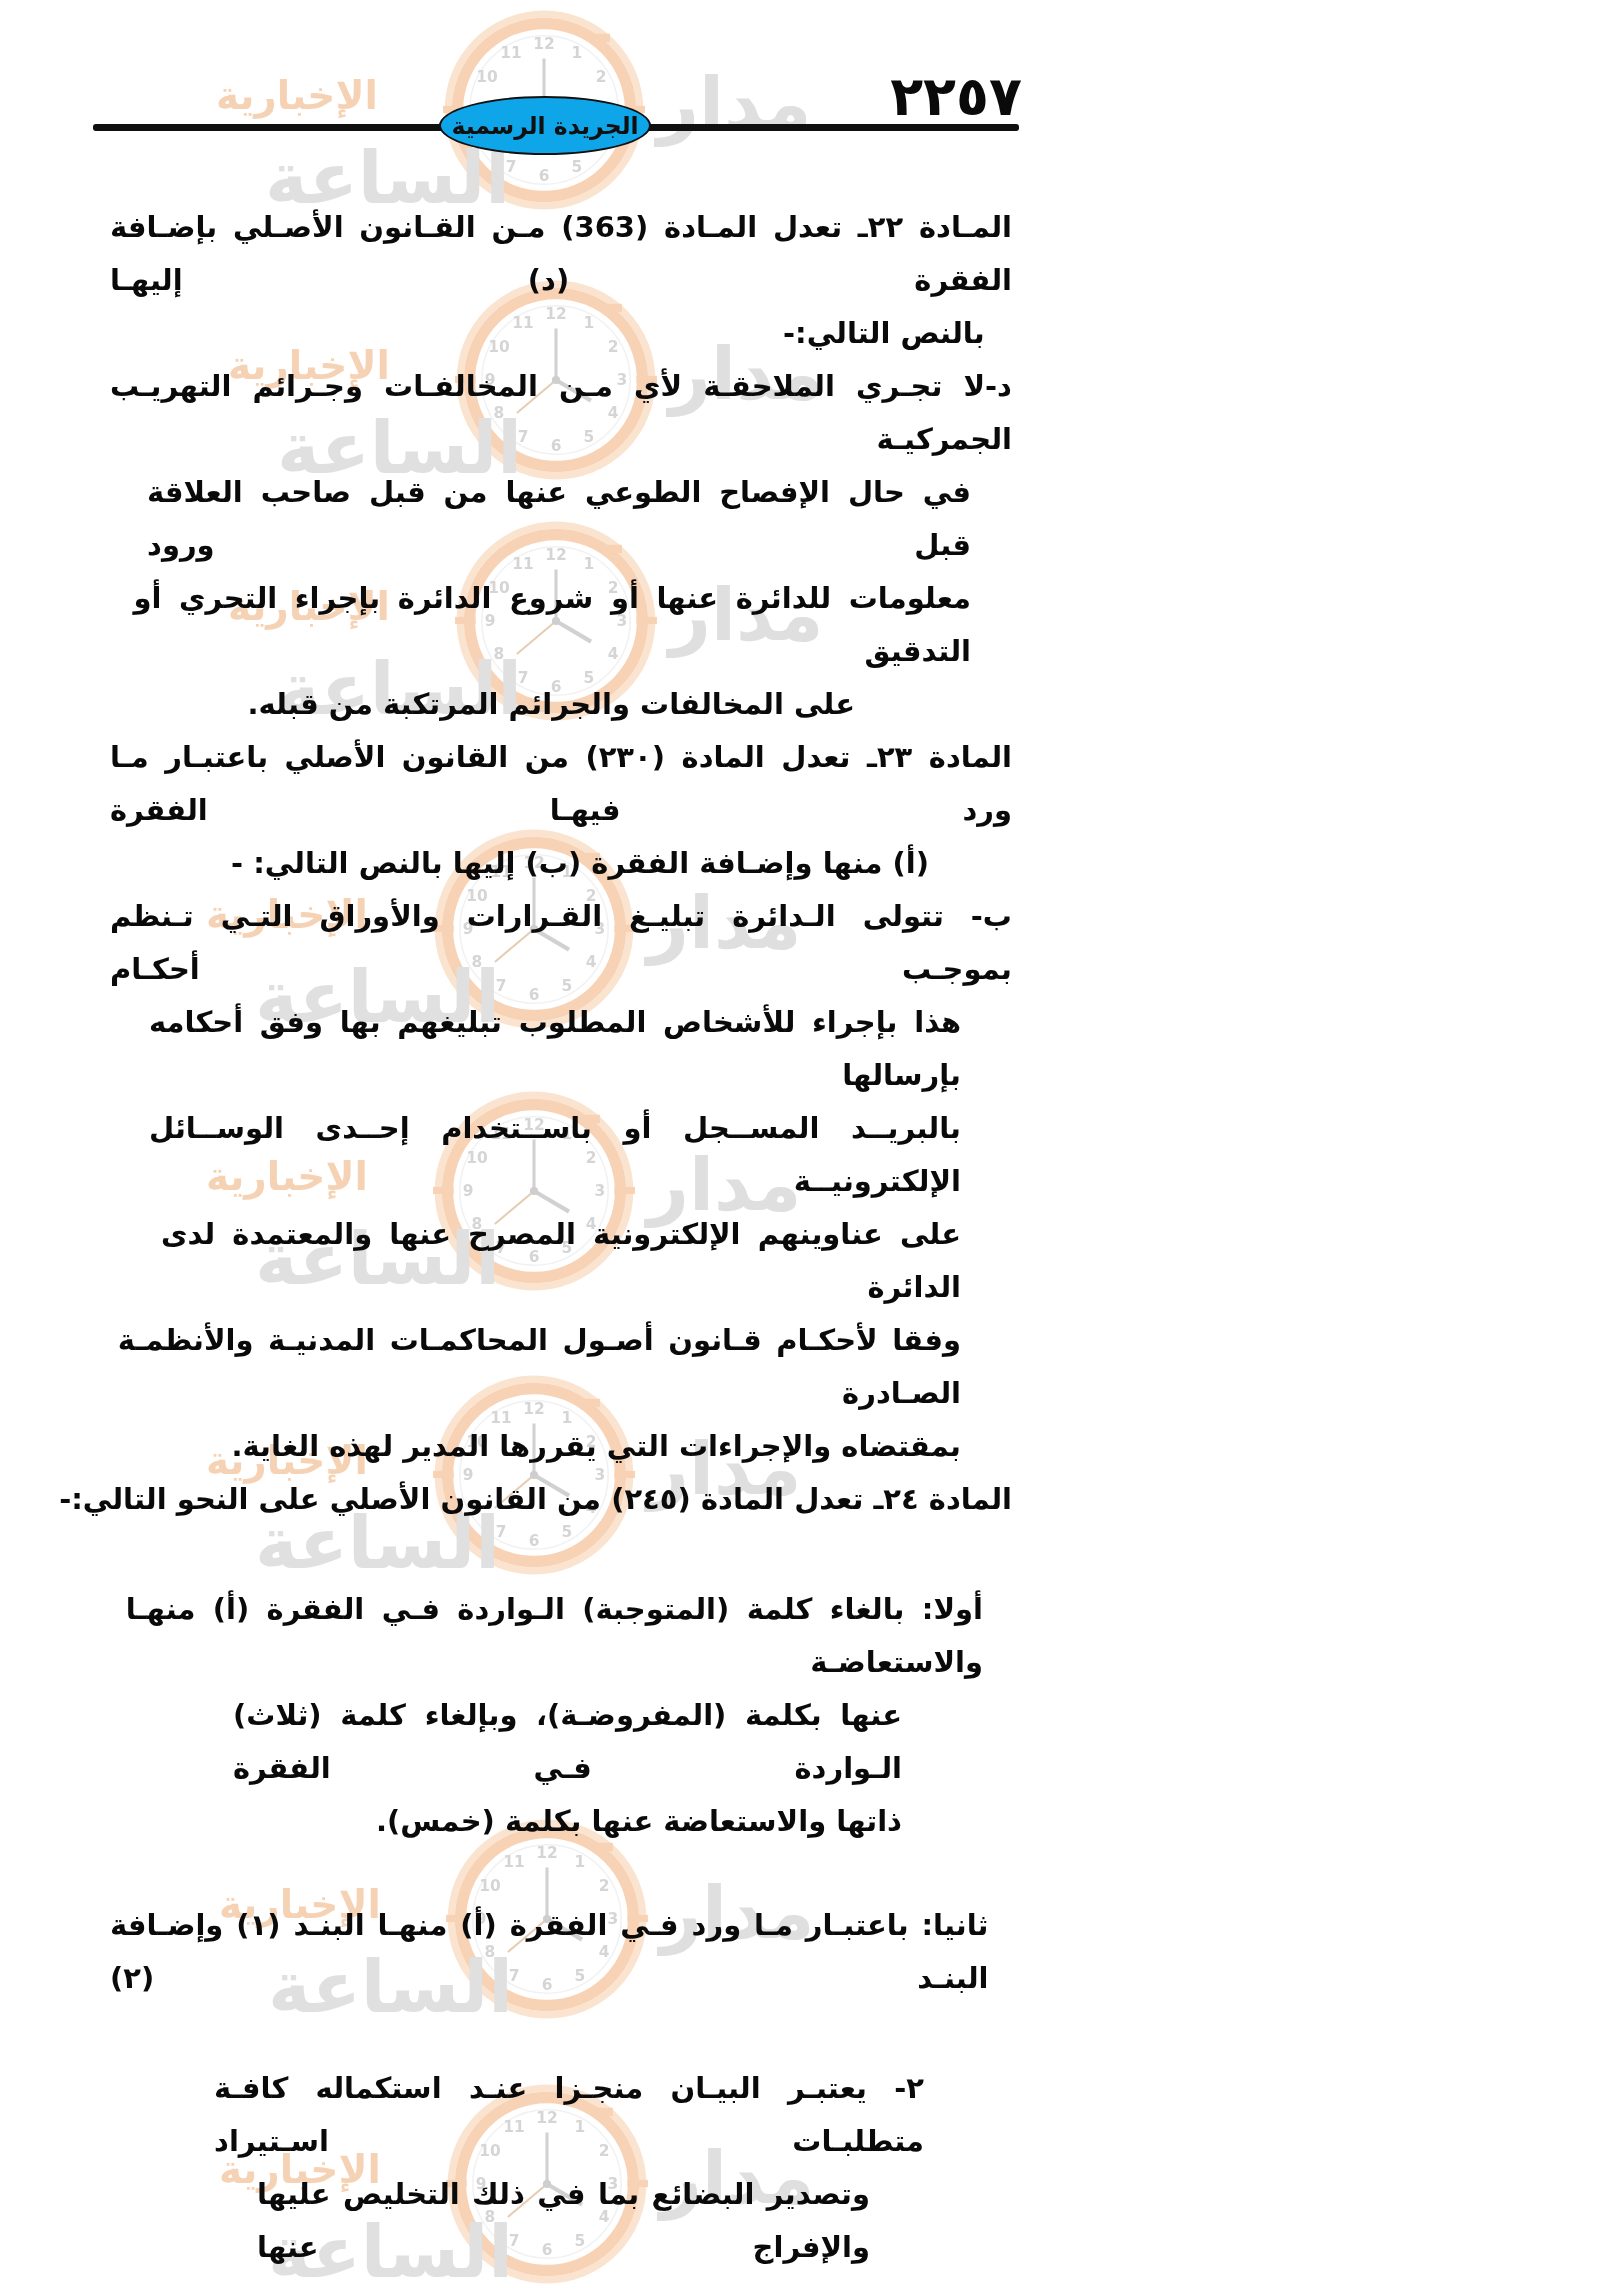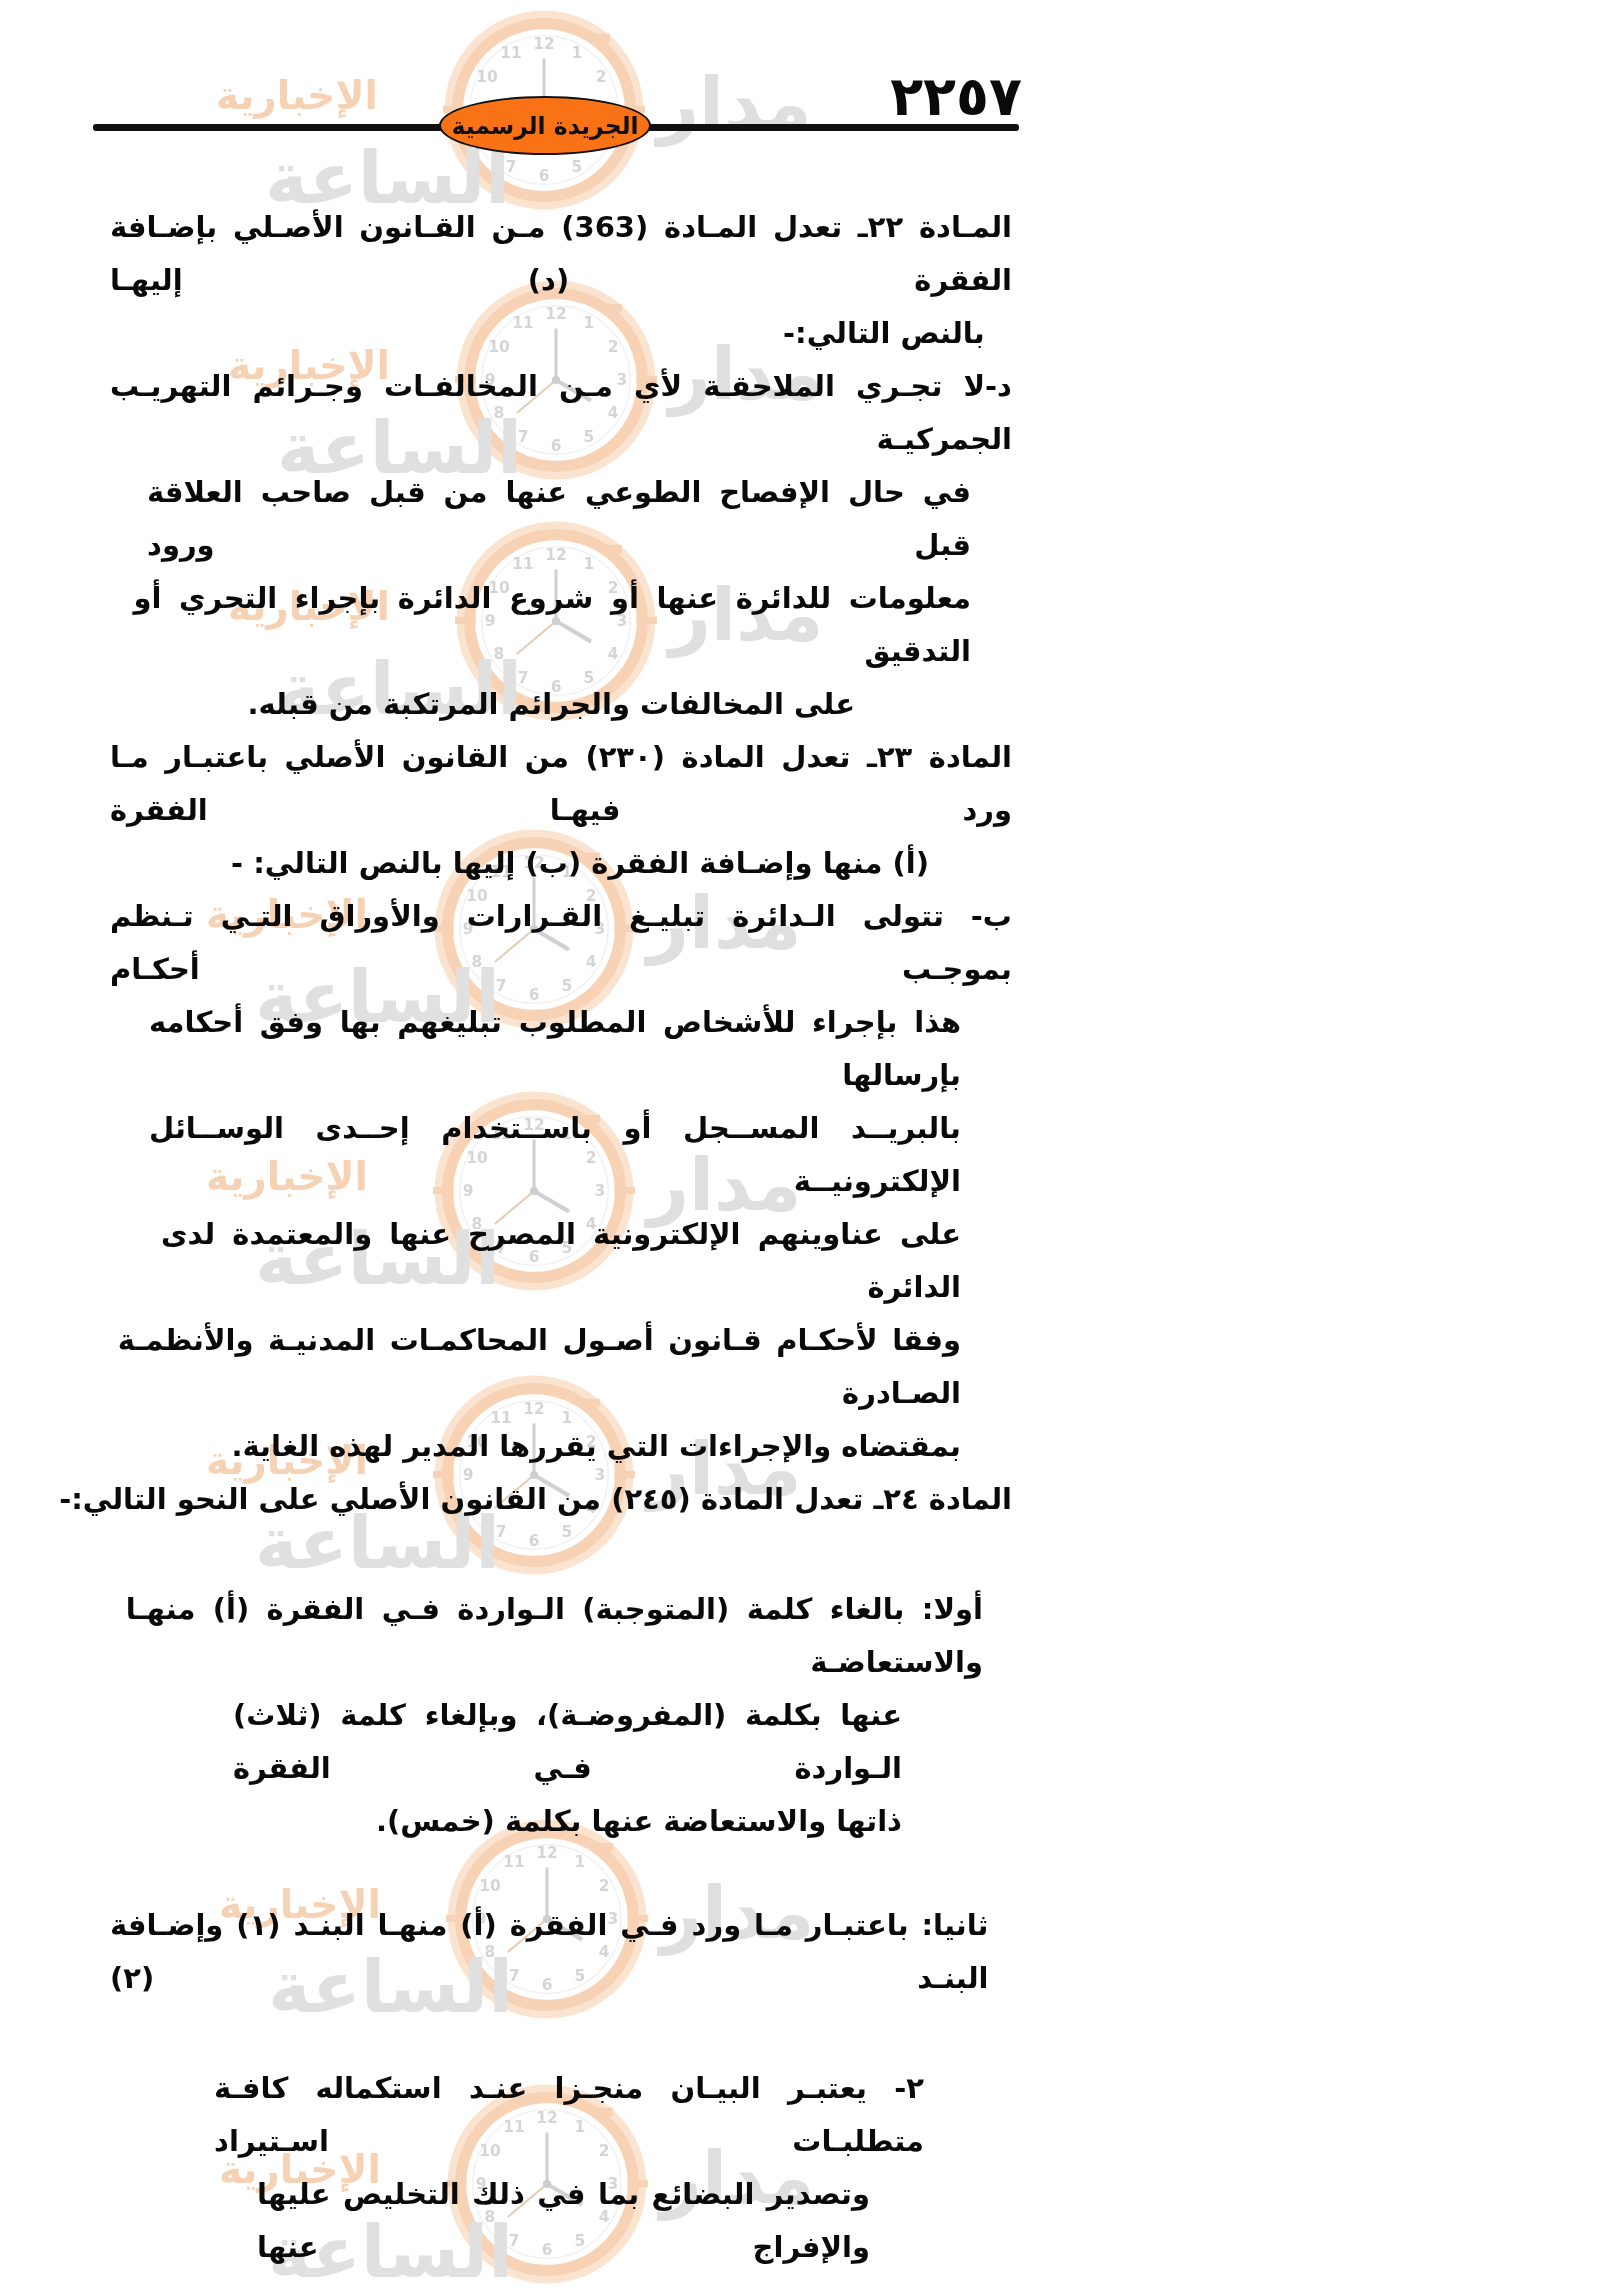--- a/index.html
+++ b/index.html
@@ -32,21 +32,21 @@
   .wm .nums text { fill:#a8a8a8; font-size:15px; font-weight:bold; text-anchor:middle; }
 
   
   .header-rule {
     position:absolute; left:93px; top:124px; width:926px; height:6.9px;
     background:#101010; border-radius:2.9px; z-index:2;
   }
   .header-oval {
     position:absolute; left:439px; top:96px; width:212px; height:59px;
     border:2.9px solid #101010; border-radius:50%;
-    background:#f97316; z-index:3;
+    background:#0ea5e9; z-index:3;
     display:flex; align-items:center; justify-content:center;
     font-size:23.5px; font-weight:bold; color:#101010;
   }
   .page-number {
     position:absolute; left:904px; top:65px; width:118px;
     text-align:center; font-size:54px; font-weight:bold; color:#0a0a0a; z-index:2;
   }
 
   
   .doc-body {

